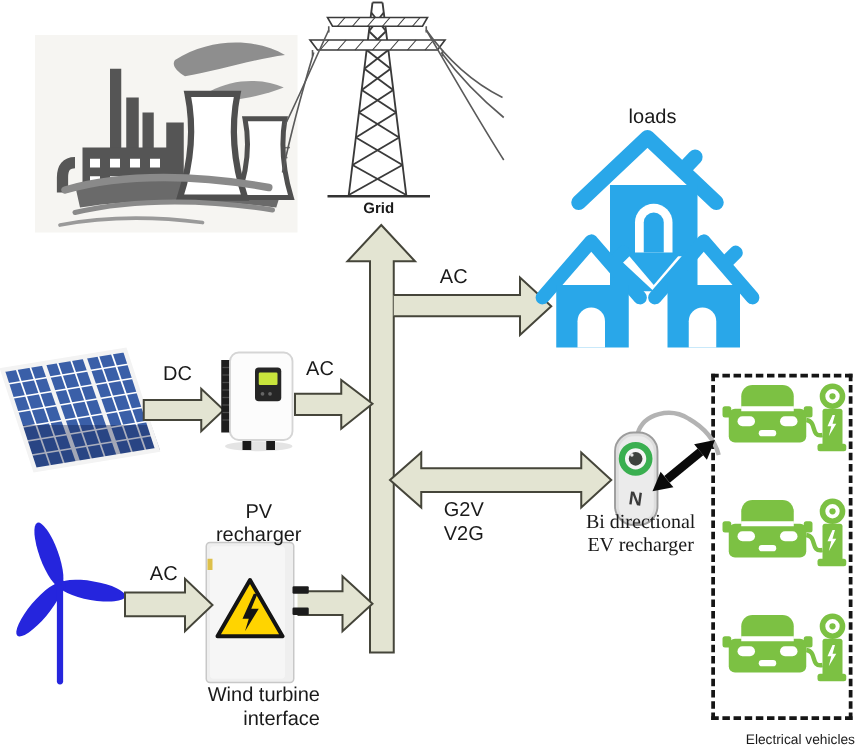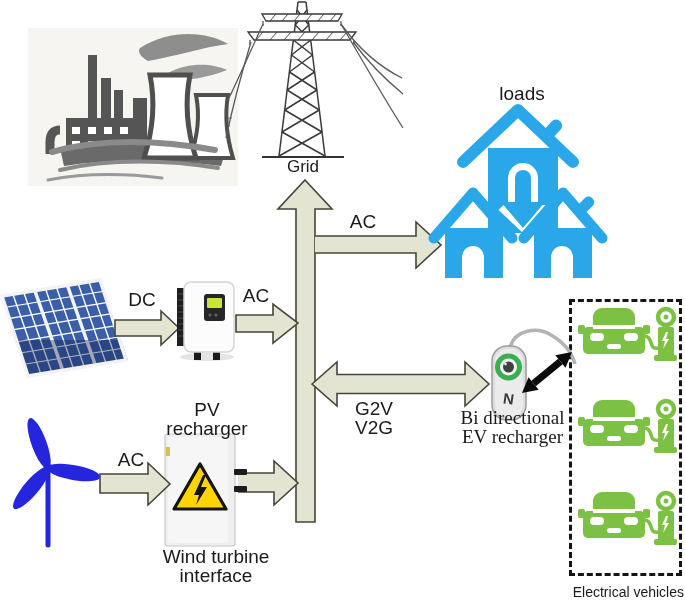--- a/index.html
+++ b/index.html
@@ -1,19 +1,19 @@
 <!DOCTYPE html>
 <html style="--arrow_fill: #e3e4d2; --arrow_stroke: #45453a; --house_blue: #29a7e9; --ev_green: #7cc143; --turbine_blue: #2525dd; --warning_yellow: #ffd400; --panel_blue: #3a5fa8; --text: #1a1a1a;"><head>
 <meta charset="utf-8">
 <style>
   html,body{margin:0;padding:0;background:#fff;}
   #canvas{position:relative;width:685px;height:605px;background:#fff;overflow:hidden;
           font-family:"Liberation Sans",sans-serif;color:#1a1a1a;}
   .layer{position:absolute;left:0;top:0;width:685px;height:605px;pointer-events:none;}
-  .lbl{position:absolute;font-size:19px;line-height:19px;color:#1a1a1a;white-space:nowrap;}
+  .lbl{position:absolute;font-size:16px;line-height:19px;color:#1a1a1a;white-space:nowrap;}
   .center{text-align:center;}
   .dashedbox{position:absolute;left:569px;top:299px;width:113px;height:277px;
              border:3px dashed #151515;box-sizing:border-box;}
 </style>
 </head>
 <body>
 
 <div id="canvas">
 
   <svg class="layer" viewBox="0 0 685 605">
@@ -249,43 +249,43 @@
         <circle cx="666" cy="317" r="2.5" fill="var(--ev_green,#7cc143)"></circle>
         <polygon points="666,332 662,341 665,341 663,349 669,339 666,339 668,332" fill="#fff"></polygon>
         <path d="M645,336 C654,337 648,350 658,348" stroke="var(--ev_green,#7cc143)" stroke-width="3.5" fill="none"></path>
       </g>
     </defs>
     <use href="#ev-icon"></use>
     <use href="#ev-icon" transform="translate(0,92)"></use>
     <use href="#ev-icon" transform="translate(0,184)"></use>
   </svg>
 
-  <div class="lbl center" style="left:280px;top:157px;width:46px;font-size:17px;">Grid</div>
+  <div class="lbl center" style="left:280px;top:157px;width:46px;font-size:12px;font-weight:bold;">Grid</div>
   <div class="lbl center" style="left:497px;top:84px;width:50px;">loads</div>
   <div class="lbl center" style="left:347px;top:212px;width:32px;">AC</div>
   <div class="lbl center" style="left:125px;top:290px;width:34px;">DC</div>
   <div class="lbl center" style="left:240px;top:286px;width:32px;">AC</div>
   <div class="lbl center" style="left:115px;top:450px;width:32px;">AC</div>
   <div class="lbl center" style="left:243px;top:448px;width:32px;"></div>
 
   <div class="lbl" style="left:355px;top:399px;width:50px;">
     <span style="display:block;">G2V</span>
     <span style="display:block;">V2G</span>
   </div>
 
   <div class="lbl center" style="left:157px;top:364px;width:100px;margin-top:36px;">
     <span style="display:block;">PV</span>
     <span style="display:block;">recharger</span>
   </div>
 
-  <div class="lbl center" style="left:156px;top:547px;width:120px;">
+  <div class="lbl center" style="left:136px;top:547px;width:120px;text-align:right;">
     <span style="display:block;">Wind turbine</span>
     <span style="display:block;">interface</span>
   </div>
 
   <div class="lbl center" style="left:450px;top:408px;width:125px;font-family:Liberation Serif, serif;">
     <span style="display:block;">Bi directional</span>
     <span style="display:block;">EV recharger</span>
   </div>
 
-  <div class="lbl" style="left:552px;top:583px;width:132px;font-size:14px;text-align:right;">Electrical vehicles</div>
+  <div class="lbl" style="left:552px;top:583px;width:132px;font-size:11px;text-align:right;">Electrical vehicles</div>
 
 </div>
 
 </body></html>

